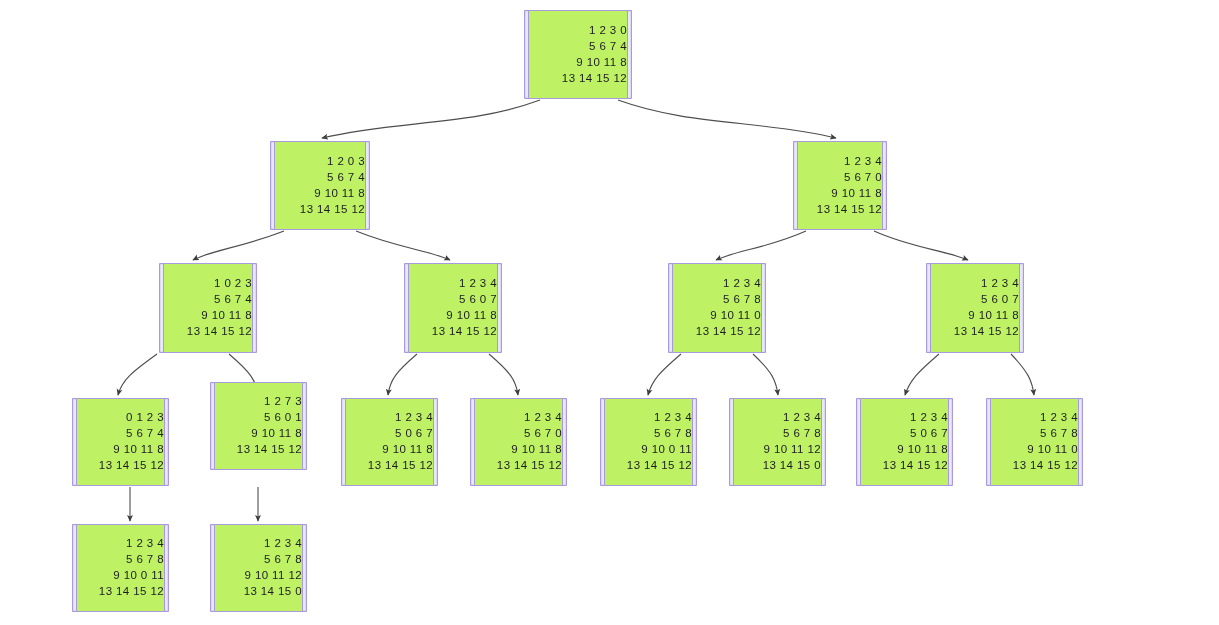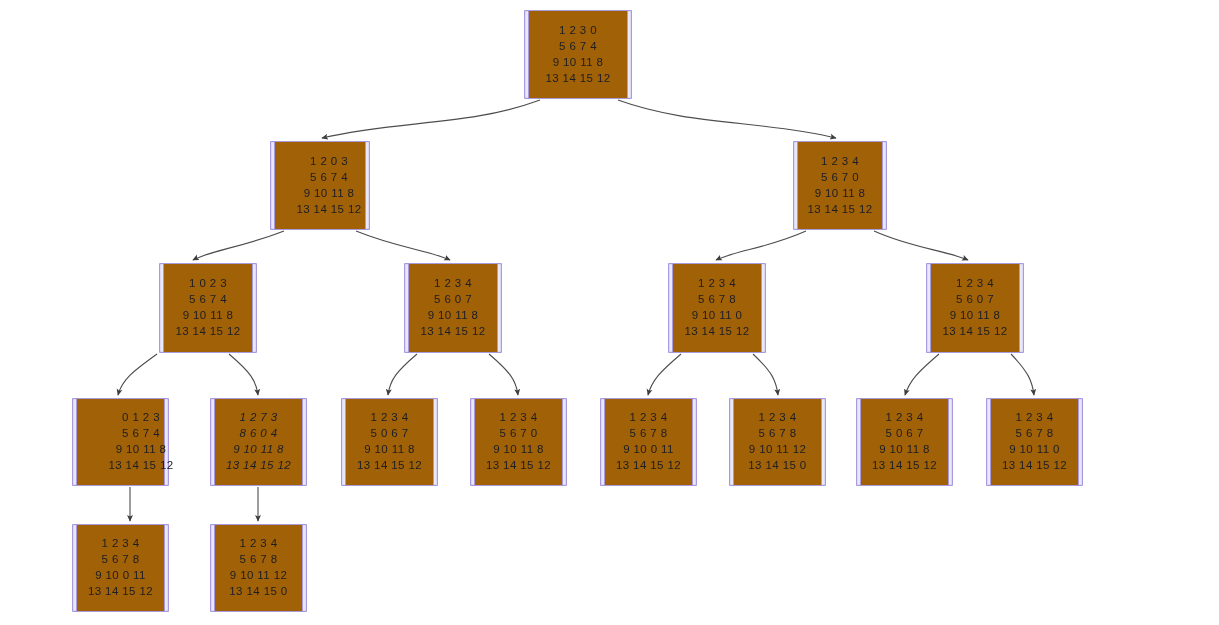--- a/index.html
+++ b/index.html
@@ -23,31 +23,31 @@
   #edge-layer {
     position: absolute;
     left: 0; top: 0;
     width: 1219px;
     height: 625px;
     pointer-events: none;
   }
   .node {
     position: absolute;
     box-sizing: border-box;
-    background: #a16207;
+    background: #bef264;
     border: 1.2px solid #a99ade;
     border-radius: 1px;
     box-shadow:
        4px 0 0 -1.2px #e9e8fb,
        4px 0 0 0 #a99ade,
       -4px 0 0 -1.2px #e9e8fb,
       -4px 0 0 0 #a99ade;
     display: flex;
     flex-direction: column;
-    align-items: center;
+    align-items: flex-end;
     justify-content: center;
     color: #1d1d24;
     font-size: 11.5px;
     line-height: 1.0;
     z-index: 2;
   }
   .node .row {
     display: block;
     white-space: nowrap;
     letter-spacing: 0.4px;
@@ -127,23 +127,23 @@
         <span class="row">5 6 0 7</span>
         <span class="row">9 10 11 8</span>
         <span class="row">13 14 15 12</span>
       </div>
       <div class="node" style="left: 76px; top: 398px; width: 89px; height: 88px; padding-left: 41px;">
         <span class="row">0 1 2 3</span>
         <span class="row">5 6 7 4</span>
         <span class="row">9 10 11 8</span>
         <span class="row">13 14 15 12</span>
       </div>
-      <div class="node" style="left: 214px; top: 398px; width: 89px; height: 88px; font-style: italic;">
+      <div class="node" style="left: 214px; top: 382px; width: 89px; height: 88px;">
         <span class="row">1 2 7 3</span>
-        <span class="row">8 6 0 4</span>
+        <span class="row">5 6 0 1</span>
         <span class="row">9 10 11 8</span>
         <span class="row">13 14 15 12</span>
       </div>
       <div class="node" style="left: 345px; top: 398px; width: 89px; height: 88px;">
         <span class="row">1 2 3 4</span>
         <span class="row">5 0 6 7</span>
         <span class="row">9 10 11 8</span>
         <span class="row">13 14 15 12</span>
       </div>
       <div class="node" style="left: 474px; top: 398px; width: 89px; height: 88px;">

